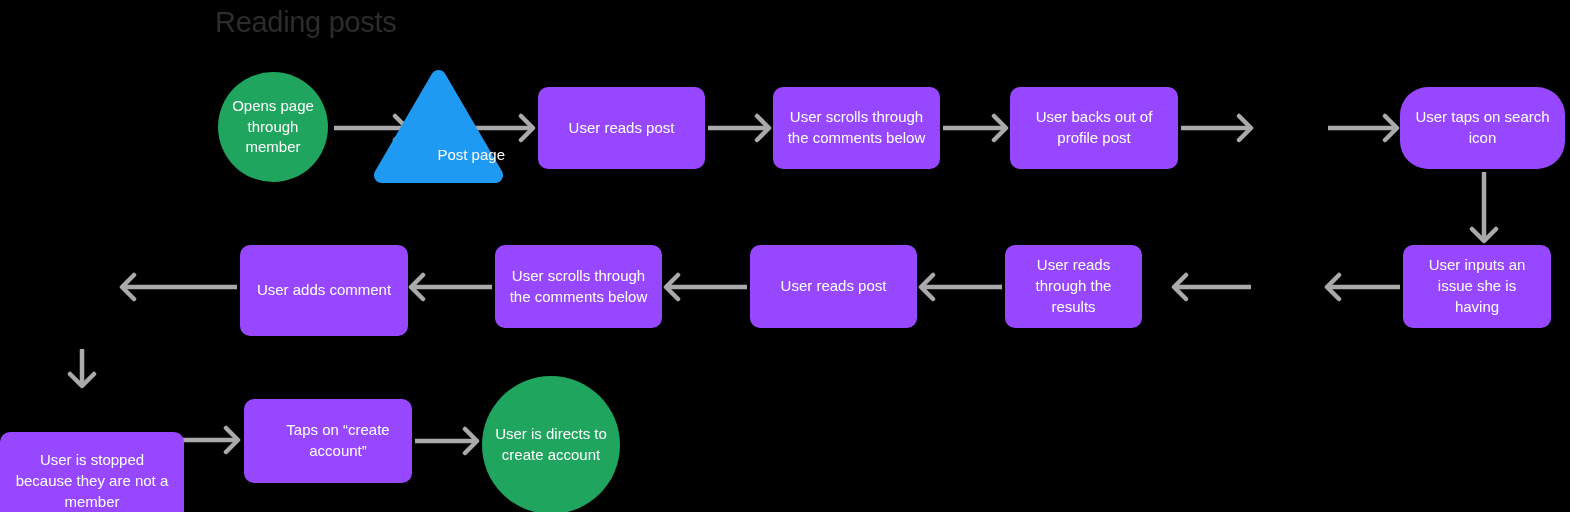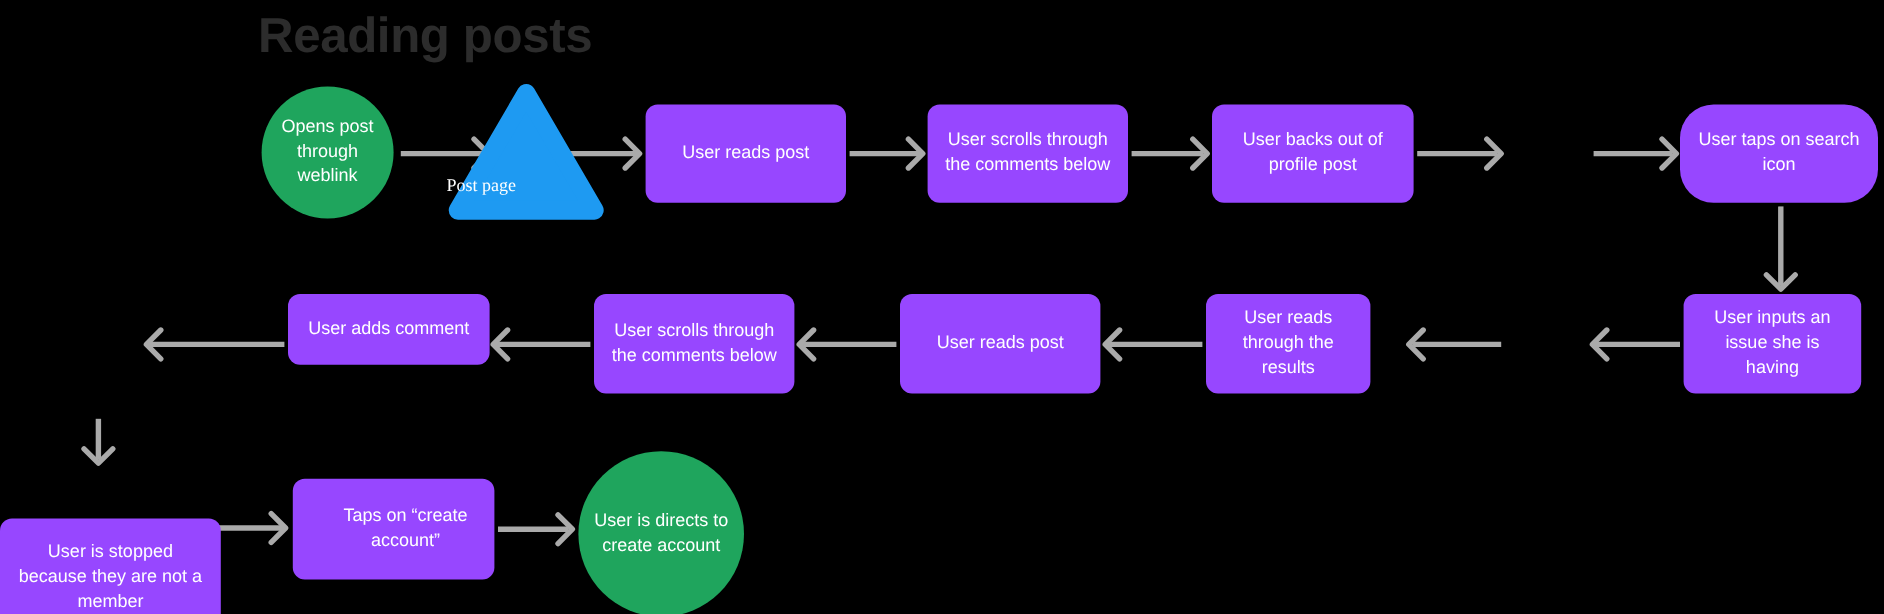--- a/index.html
+++ b/index.html
@@ -15,52 +15,52 @@
   html,body{background:var(--bg);}
   #canvas{
     position:relative;
     width:1570px;height:512px;
     background:var(--bg);
     overflow:hidden;
     font-family:"Liberation Sans", sans-serif;
   }
   #title{
     position:absolute;left:215px;top:6px;
-    font-size:41px;font-weight:700;letter-spacing:-0.3px;
+    font-size:29px;font-weight:400;letter-spacing:-0.3px;
     color:var(--title);
   }
   #edges{position:absolute;left:0;top:0;z-index:0;}
   #edges line{stroke:var(--arrow);stroke-width:4.5px;}
   .node{
     position:absolute;z-index:1;
     display:flex;align-items:center;justify-content:center;
     text-align:center;color:var(--nodetext);
     font-size:15px;line-height:1.38;
   }
   .circle{border-radius:50%;background:var(--green);padding:8px 10px;}
   .rect{border-radius:10px;background:var(--purple);padding:8px 12px;}
   .tri{display:block;}
   .tri-svg{position:absolute;left:0;top:0;width:100%;height:100%;}
   .tri-svg path{fill:var(--blue);stroke:var(--blue);stroke-width:16px;stroke-linejoin:round;}
-  .tri-label{position:absolute;left:0;right:0;text-align:left;font-family:Liberation Serif, serif;}
+  .tri-label{position:absolute;left:0;right:0;text-align:right;}
   .tri-label.narrow{left:50%;right:auto;transform:translateX(-50%);}
   
   #n0{left:218px;top:72px;width:110px;height:110px;}
   #n1{left:372px;top:66px;width:133px;height:120px;}
   #n2{left:538px;top:87px;width:167px;height:82px;}
   #n3{left:773px;top:87px;width:167px;height:82px;}
   #n4{left:1010px;top:87px;width:168px;height:82px;}
   #n5{left:1222px;top:64px;width:138px;height:122px;}
   #n6{left:1400px;top:87px;width:165px;height:82px;border-radius:28px;}
   #n7{left:1403px;top:245px;width:148px;height:83px;}
   #n8{left:1217px;top:225px;width:146px;height:127px;}
   #n9{left:1005px;top:245px;width:137px;height:83px;}
   #n10{left:750px;top:245px;width:167px;height:83px;}
   #n11{left:495px;top:245px;width:167px;height:83px;}
-  #n12{left:240px;top:245px;width:168px;height:59px;align-items:center;}
+  #n12{left:240px;top:245px;width:168px;height:91px;align-items:center;}
   #n13{left:10px;top:228px;width:145px;height:118px;}
   #n14{left:0px;top:391px;width:184px;height:99px;margin-top:41px;}
   #n15{left:244px;top:399px;width:168px;height:84px;padding-left:32px;}
   #n16{left:482px;top:376px;width:138px;height:138px;}
   
   #n1 .tri-label{top:79px;}
   #n5 .tri-label{top:74px;width:64px;}
   #n8 .tri-label{top:68px;width:70px;}
   #n13 .tri-label{top:72px;}
 </style>
@@ -88,21 +88,21 @@
     <line x1="1002" y1="287" x2="924" y2="287" marker-end="url(#ah)"></line>
     <line x1="747" y1="287" x2="669" y2="287" marker-end="url(#ah)"></line>
     <line x1="492" y1="287" x2="414" y2="287" marker-end="url(#ah)"></line>
     <line x1="237" y1="287" x2="125" y2="287" marker-end="url(#ah)"></line>
     <line x1="82" y1="349" x2="82" y2="383" marker-end="url(#ah)"></line>
     <line x1="171" y1="440" x2="235" y2="440" marker-end="url(#ah)"></line>
     <line x1="415" y1="441" x2="474" y2="441" marker-end="url(#ah)"></line>
   </svg>
 
   <div class="node circle" id="n0">
-    <span>Opens post through weblink</span>
+    <span>Opens page through member</span>
   </div>
 
   <div class="node tri" id="n1">
     <svg class="tri-svg" viewBox="0 0 138 122" preserveAspectRatio="none">
       <path d="M69 12 L128 111 L10 111 Z"></path>
     </svg>
     <div class="tri-label">Post page</div>
   </div>
 
   <div class="node rect" id="n2">

